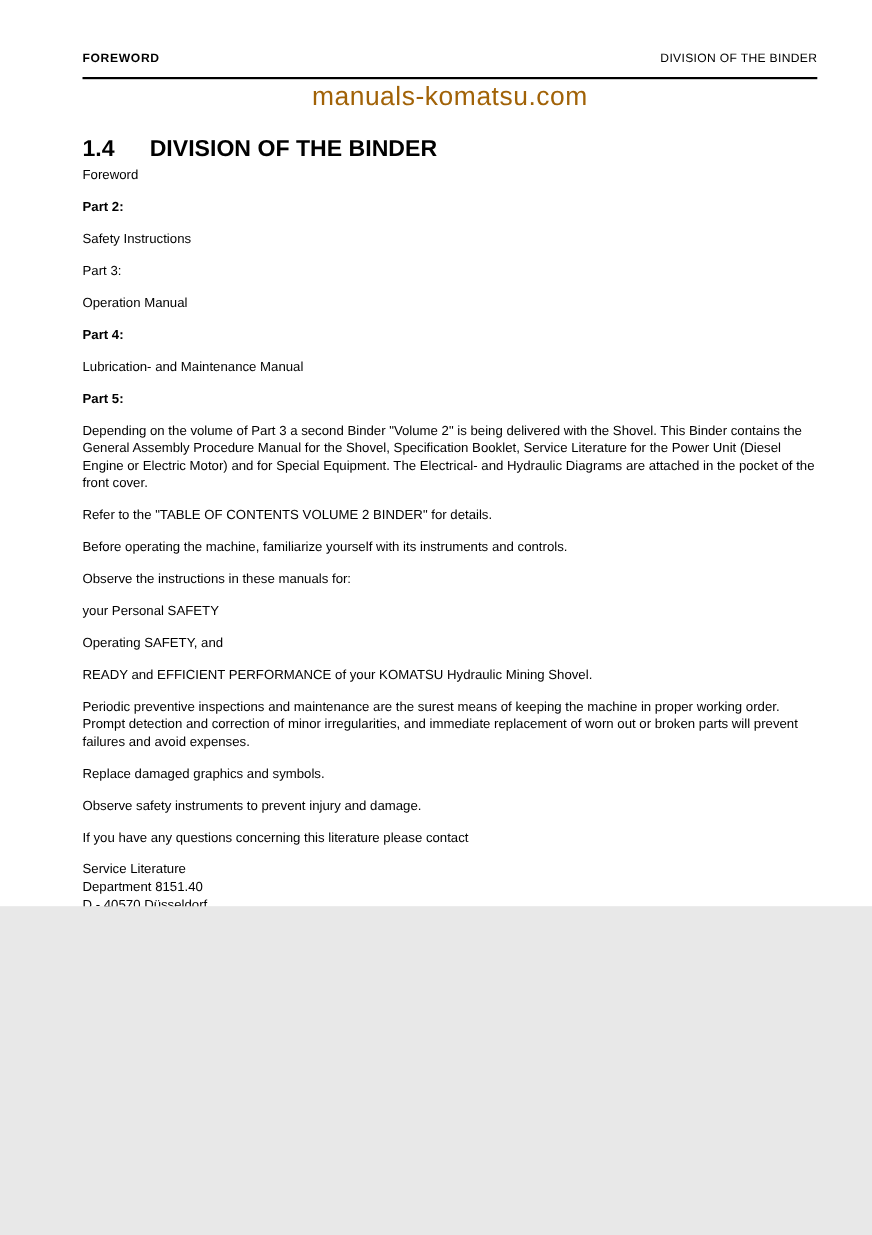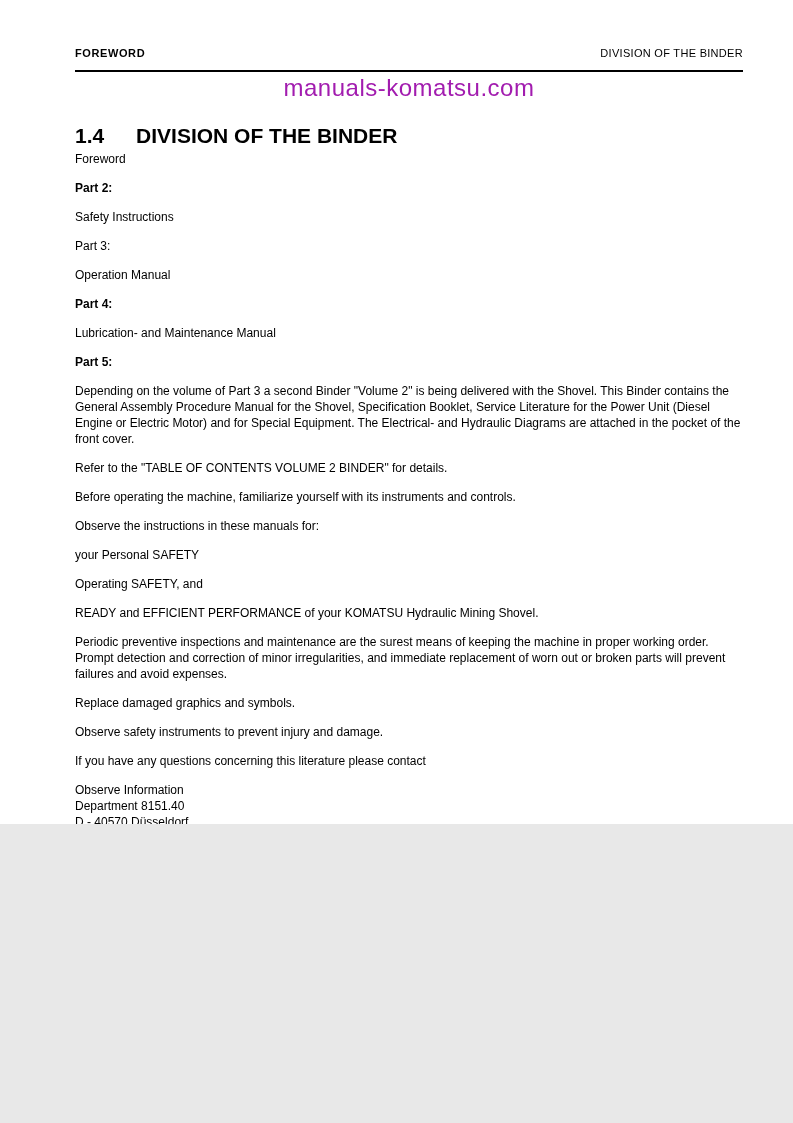--- a/index.html
+++ b/index.html
@@ -35,21 +35,21 @@
     background: #000000;
   }
   .watermark {
     position: absolute;
     left: 75px;
     width: 668px;
     top: 74px;
     text-align: center;
     font-size: 24px;
     font-weight: normal;
-    color: #a21caf;
+    color: #a16207;
     z-index: 2;
     letter-spacing: 0.5px;
   }
   .title {
     position: absolute;
     left: 75px;
     top: 96px;
     font-size: 21px;
     font-weight: bold;
     white-space: nowrap;
@@ -120,21 +120,21 @@
     <p>Before operating the machine, familiarize yourself with its instruments and controls.</p>
     <p>Observe the instructions in these manuals for:</p>
     <p>your Personal SAFETY</p>
     <p>Operating SAFETY, and</p>
     <p>READY and EFFICIENT PERFORMANCE of your KOMATSU Hydraulic Mining Shovel.</p>
     <p>Periodic preventive inspections and maintenance are the surest means of keeping the machine in proper working order. Prompt detection and correction of minor irregularities, and immediate replacement of worn out or broken parts will prevent failures and avoid expenses.</p>
     <p>Replace damaged graphics and symbols.</p>
     <p>Observe safety instruments to prevent injury and damage.</p>
     <p>If you have any questions concerning this literature please contact</p>
     <p class="addr">
-      <span>Observe Information</span>
+      <span>Service Literature</span>
       <span>Department 8151.40</span>
       <span>D - 40570 Düsseldorf</span>
       <span>GERMANY</span>
     </p>
   </div>
 
   <div class="footer">
     <span class="footer-center">General Foreword Version 1</span>
     <span class="footer-page">1 - 5</span>
   </div>

